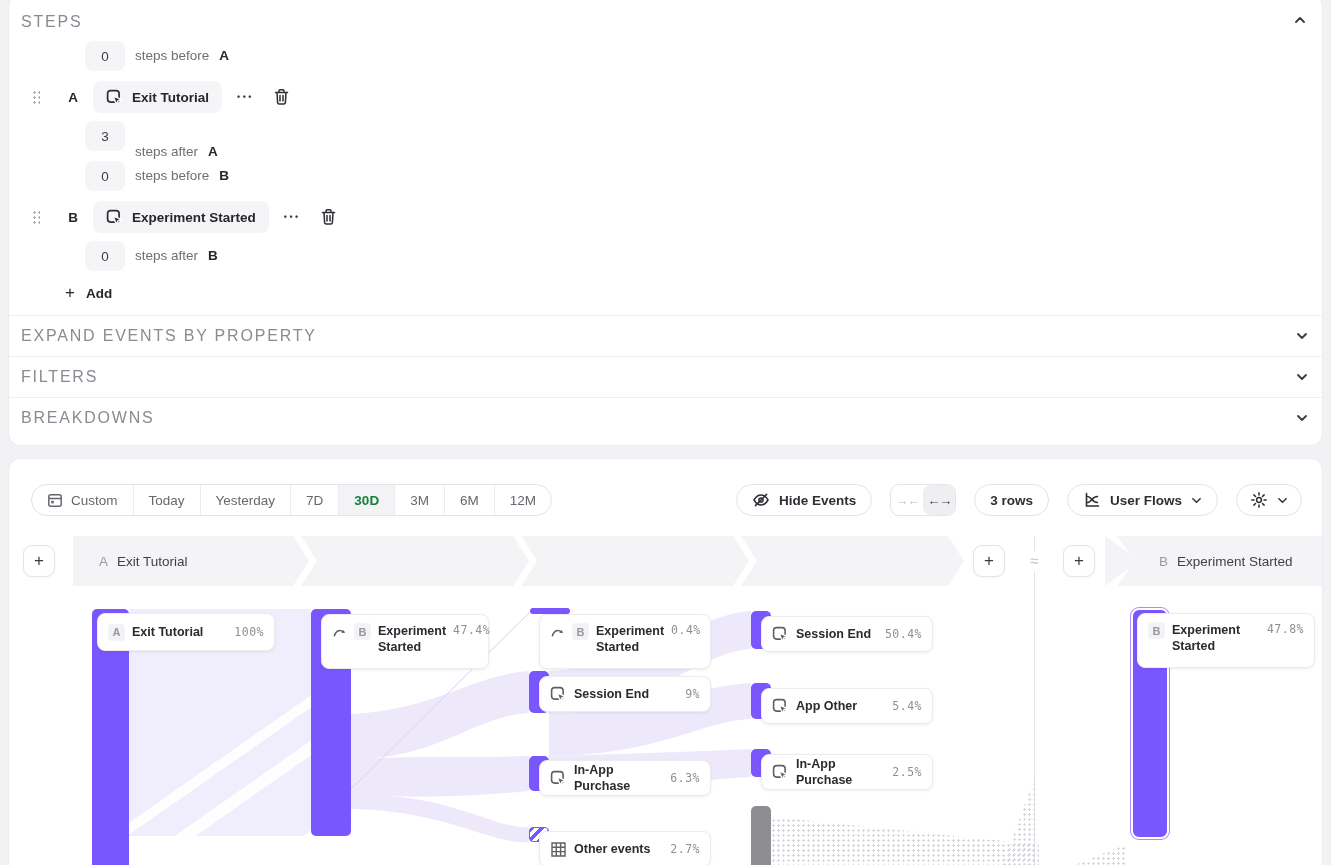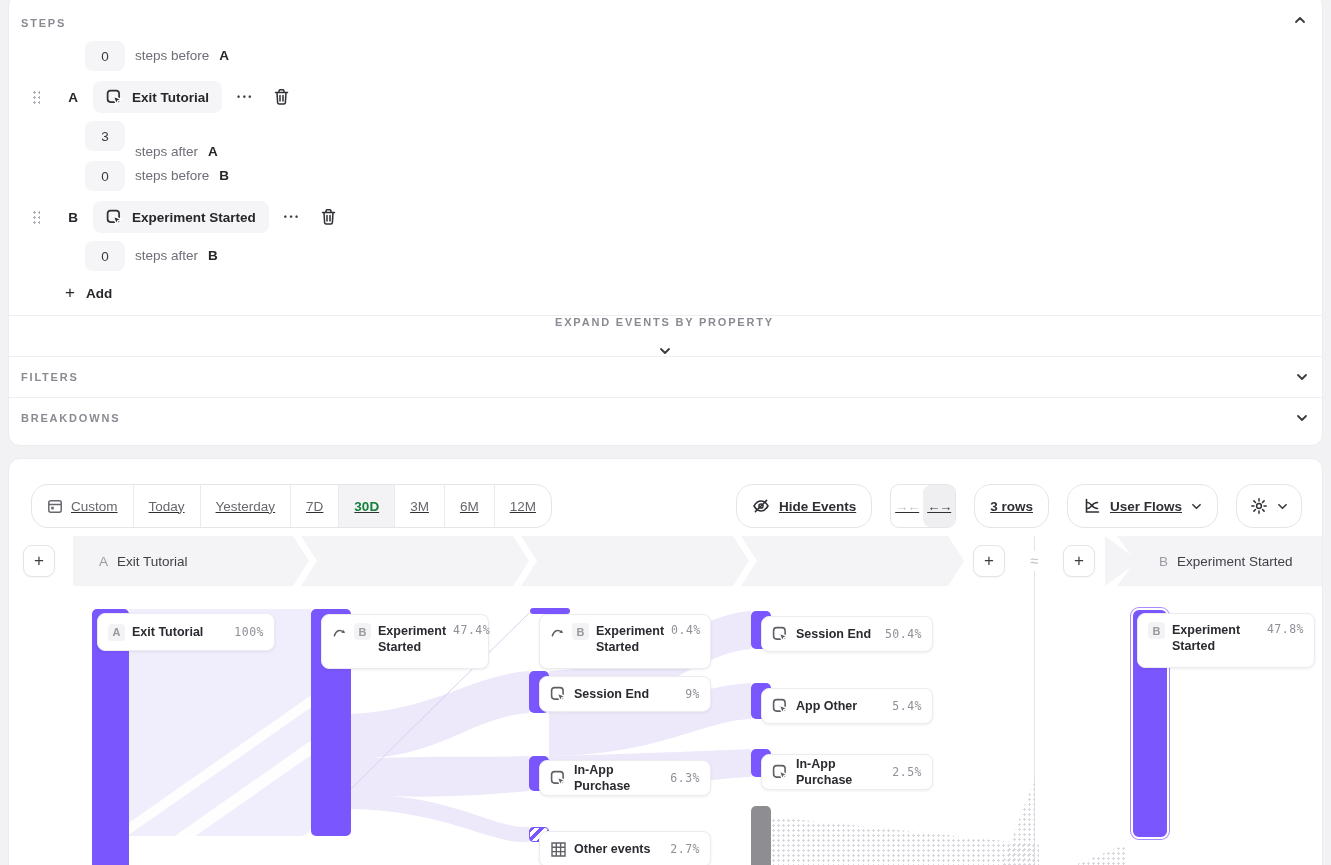--- a/index.html
+++ b/index.html
@@ -6,21 +6,21 @@
   html,body { background:#F2F2F5; }
   .stage {
     position:relative; width:1331px; height:865px; overflow:hidden;
     background:#F2F2F5; font-family:"Liberation Sans", sans-serif; color:#26262B;
   }
   .panel { position:absolute; left:8px; background:#fff; border:1px solid #ECECF0; border-radius:12px; }
   .abs { position:absolute; }
 
   
   .top-panel { top:-6px; width:1315px; height:452px; }
-  .sec-label { font-size:11px; letter-spacing:1.8px; font-weight:700; color:#8A8A92; }
+  .sec-label { font-size:16px; letter-spacing:1.8px; font-weight:400; color:#8A8A92; }
   .chev { color:#3A3A40; }
   .num-box { position:absolute; left:76px; width:40px; height:30px; background:#F5F5F7; border-radius:8px;
     display:flex; align-items:center; justify-content:center; font-size:13.5px; color:#3A3A40; }
   .count-label { position:absolute; left:126px; font-size:13.5px; color:#6E6E76; line-height:30px; }
   .count-ref { font-weight:700; color:#26262B; margin-left:10px; }
   .step-row { position:absolute; left:0; right:0; height:34px; display:flex; align-items:center; }
   .drag-handle { width:8px; height:14px; margin-left:23px;
     background-image:radial-gradient(circle, #AEAEB6 1.3px, transparent 1.4px);
     background-size:5px 5px; background-position:0 0; }
   .step-letter { width:14px; margin-left:26px; font-size:13.5px; font-weight:700; color:#26262B; text-align:center; }
@@ -30,22 +30,22 @@
   .more-btn { margin-left:15px; font-size:9px; letter-spacing:2.5px; font-weight:900; color:#3F3F45; }
   .trash-btn { margin-left:19px; color:#2E2E34; display:flex; }
   .add-row { position:absolute; left:56px; display:flex; align-items:center; gap:11px; cursor:pointer; }
   .add-plus { font-size:17px; font-weight:500; color:#26262B; }
   .add-label { font-size:13.5px; font-weight:700; color:#26262B; }
   .section-row { position:absolute; left:0; right:0; height:41px; border-top:1px solid #EFEFF2;
     display:flex; align-items:center; justify-content:space-between; padding:0 14px 0 12px; cursor:pointer; }
 
   
   .bottom-panel { top:458px; width:1315px; height:430px; overflow:hidden; }
-  .pill { height:44px; display:flex; align-items:center; background:#fff; border:1px solid #E4E4E9;
-    border-radius:17px; font-size:13.5px; color:#2E2E34;text-decoration:underline; }
+  .pill { height:32px; display:flex; align-items:center; background:#fff; border:1px solid #E4E4E9;
+    border-radius:17px; font-size:13.5px; color:#2E2E34; }
   .date-control { position:absolute; left:22px; top:25px; display:flex; overflow:hidden; padding:0; }
   .dc { display:flex; align-items:center; gap:8px; padding:0 15px; height:100%; font-size:13.5px;
     color:#67676F; border-left:1px solid #EBEBEF; cursor:pointer; white-space:nowrap; }
   .dc:first-child { border-left:none; }
   .dc.selected { background:#F3F3F5; color:#15803d; font-weight:700; }
   .right-tools { position:absolute; right:20px; top:25px; display:flex; align-items:center; gap:18px; }
   .pill.btn { padding:0 15px; gap:9px; font-weight:600; cursor:pointer; }
   .arrow-seg { width:66px; border-radius:9px; overflow:hidden; padding:0; }
   .arrow-cell { width:33px; height:100%; display:flex; align-items:center; justify-content:center;
     font-size:13px; letter-spacing:-1px; cursor:pointer; }
@@ -155,21 +155,21 @@
     <div>
       <div class="num-box" style="top:246px;">0</div>
       <div class="count-label" style="top:246px;"><span>steps after</span><span class="count-ref">B</span></div>
     </div>
 
     <div class="add-row" style="top:288px;">
       <span class="add-plus">+</span>
       <span class="add-label">Add</span>
     </div>
 
-    <div class="section-row" style="top:320px;flex-direction:column;">
+    <div class="section-row" style="top:320px;">
       <span class="sec-label">EXPAND EVENTS BY PROPERTY</span>
       <svg class="chev" width="12" height="10" viewBox="0 0 12 10">
           <polyline points="2,3 6,7 10,3" fill="none" stroke="currentColor" stroke-width="1.8" stroke-linecap="round" stroke-linejoin="round"></polyline>
         </svg>
     </div>
     <div class="section-row" style="top:361px;">
       <span class="sec-label">FILTERS</span>
       <svg class="chev" width="12" height="10" viewBox="0 0 12 10">
           <polyline points="2,3 6,7 10,3" fill="none" stroke="currentColor" stroke-width="1.8" stroke-linecap="round" stroke-linejoin="round"></polyline>
         </svg>

